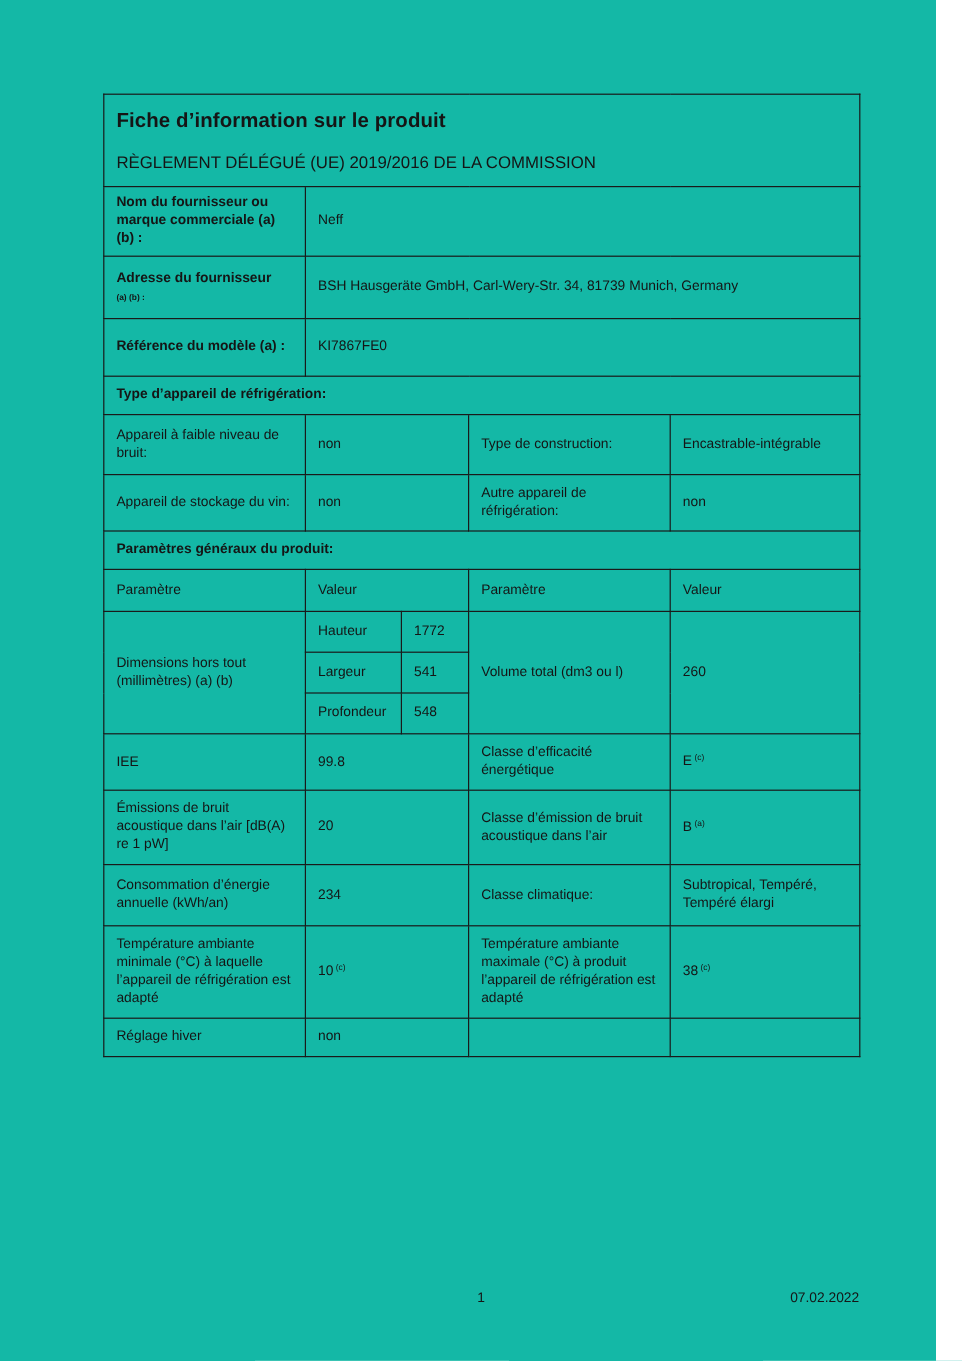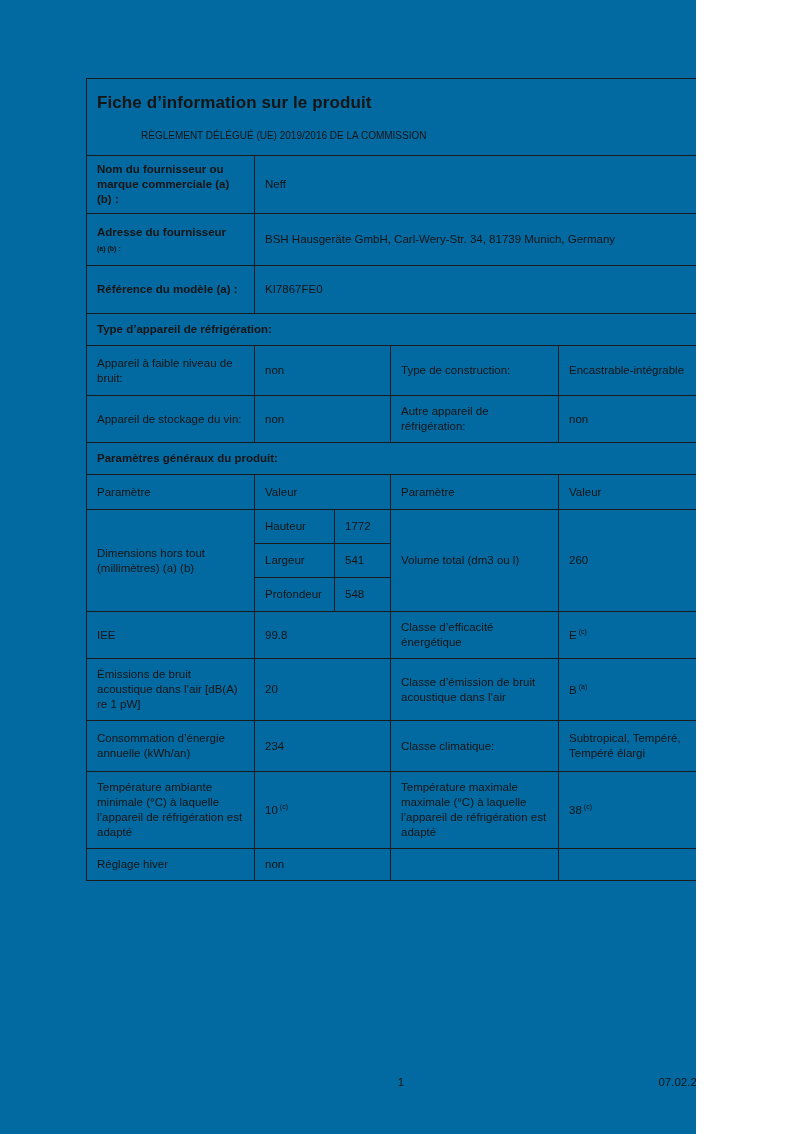--- a/index.html
+++ b/index.html
@@ -4,23 +4,23 @@
 <style>
   * { box-sizing: border-box; }
   html, body { margin: 0; padding: 0; }
   body {
     font-family: "Liberation Sans", sans-serif;
     background: #ffffff;
     color: #1a1a1a;
   }
   .page {
     position: relative;
-    width: 696px;
+    width: 780px;
     height: 1134px;
-    background: #0369a1;
+    background: #14b8a6;
     overflow: hidden;
   }
   .sheet {
     position: absolute;
     left: 86px;
     top: 78px;
   }
   table.fiche {
     border-collapse: collapse;
     table-layout: fixed;
@@ -30,21 +30,21 @@
   }
   table.fiche td {
     border: 1px solid #1a1a1a;
     padding: 5px 10px;
     vertical-align: middle;
     line-height: 1.3;
     overflow: hidden;
   }
   td.title-cell { padding: 13px 12px 14px 12px; vertical-align: top; }
   .doc-title { font-size: 17px; font-weight: bold; letter-spacing: 0.1px; }
-  .doc-subtitle { font-size: 10px; margin-top: 14px; font-weight: normal; margin-left: 44px; }
+  .doc-subtitle { font-size: 14px; margin-top: 14px; font-weight: normal; }
   .b { font-weight: bold; }
   .center { }
   sup.mark { font-size: 7px; margin-left: 2px; }
   .tinysup { font-size: 7px; font-weight: bold; }
   
   tr.h77 { height: 77px; }
   tr.h58 { height: 58px; padding-left: 36px; }
   tr.h52 { height: 52px; }
   tr.h48 { height: 48px; }
   tr.h32 { height: 32px; }
@@ -181,21 +181,21 @@
         <td colspan="2" class="center">234</td>
         <td>Classe climatique:</td>
         <td class="center">Subtropical, Tempéré, Tempéré élargi</td>
       </tr>
 
       <tr class="h77">
         <td>Température ambiante minimale (°C) à laquelle l’appareil de réfrigération est adapté</td>
         <td colspan="2" class="center">
           <span>10</span><sup class="mark">(c)</sup>
         </td>
-        <td>Température maximale maximale (°C) à laquelle l’appareil de réfrigération est adapté</td>
+        <td>Température ambiante maximale (°C) à produit l’appareil de réfrigération est adapté</td>
         <td class="center">
           <span>38</span><sup class="mark">(c)</sup>
         </td>
       </tr>
 
       <tr class="h32">
         <td>Réglage hiver</td>
         <td colspan="2" class="center">non</td>
         <td></td>
         <td></td>

